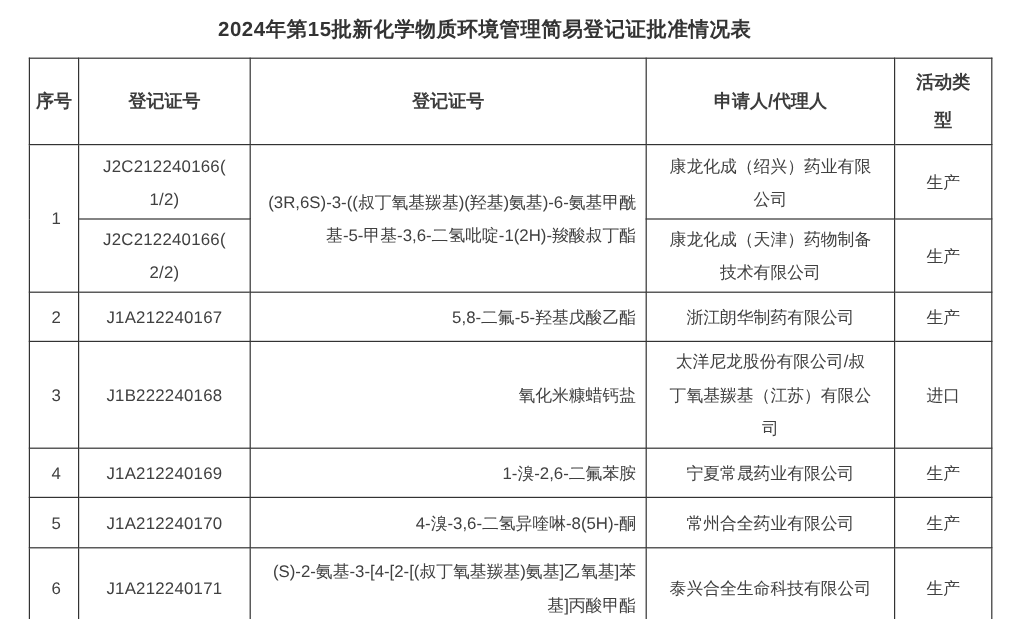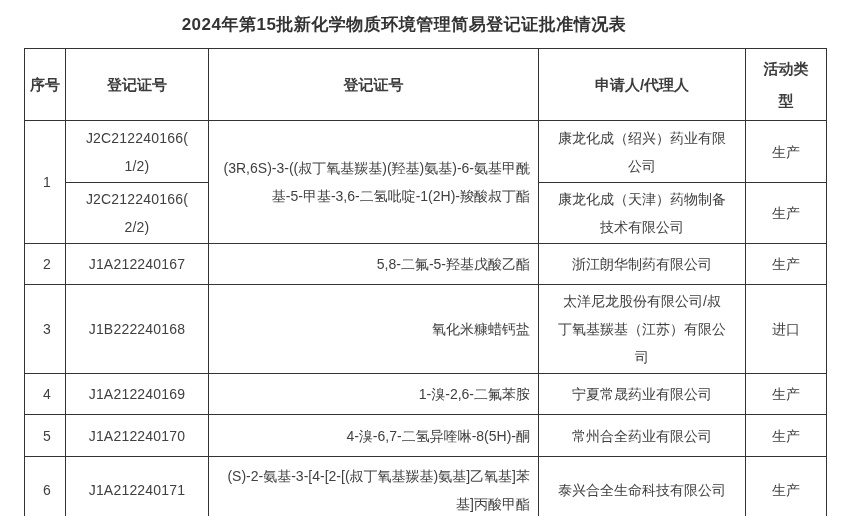--- a/index.html
+++ b/index.html
@@ -113,21 +113,21 @@
     <tr class="r4">
       <td>4</td>
       <td class="cert-cell">J1A212240169</td>
       <td class="name-cell">1-溴-2,6-二氟苯胺</td>
       <td>宁夏常晟药业有限公司</td>
       <td>生产</td>
     </tr>
     <tr class="r5">
       <td>5</td>
       <td class="cert-cell">J1A212240170</td>
-      <td class="name-cell">4-溴-6,7-二氢异喹啉-8(5H)-酮</td>
+      <td class="name-cell">4-溴-3,6-二氢异喹啉-8(5H)-酮</td>
       <td>常州合全药业有限公司</td>
       <td>生产</td>
     </tr>
     <tr class="r6">
       <td>6</td>
       <td class="cert-cell">J1A212240171</td>
       <td class="name-cell">(S)-2-氨基-3-[4-[2-[(叔丁氧基羰基)氨基]乙氧基]苯基]丙酸甲酯</td>
       <td>泰兴合全生命科技有限公司</td>
       <td>生产</td>
     </tr>

